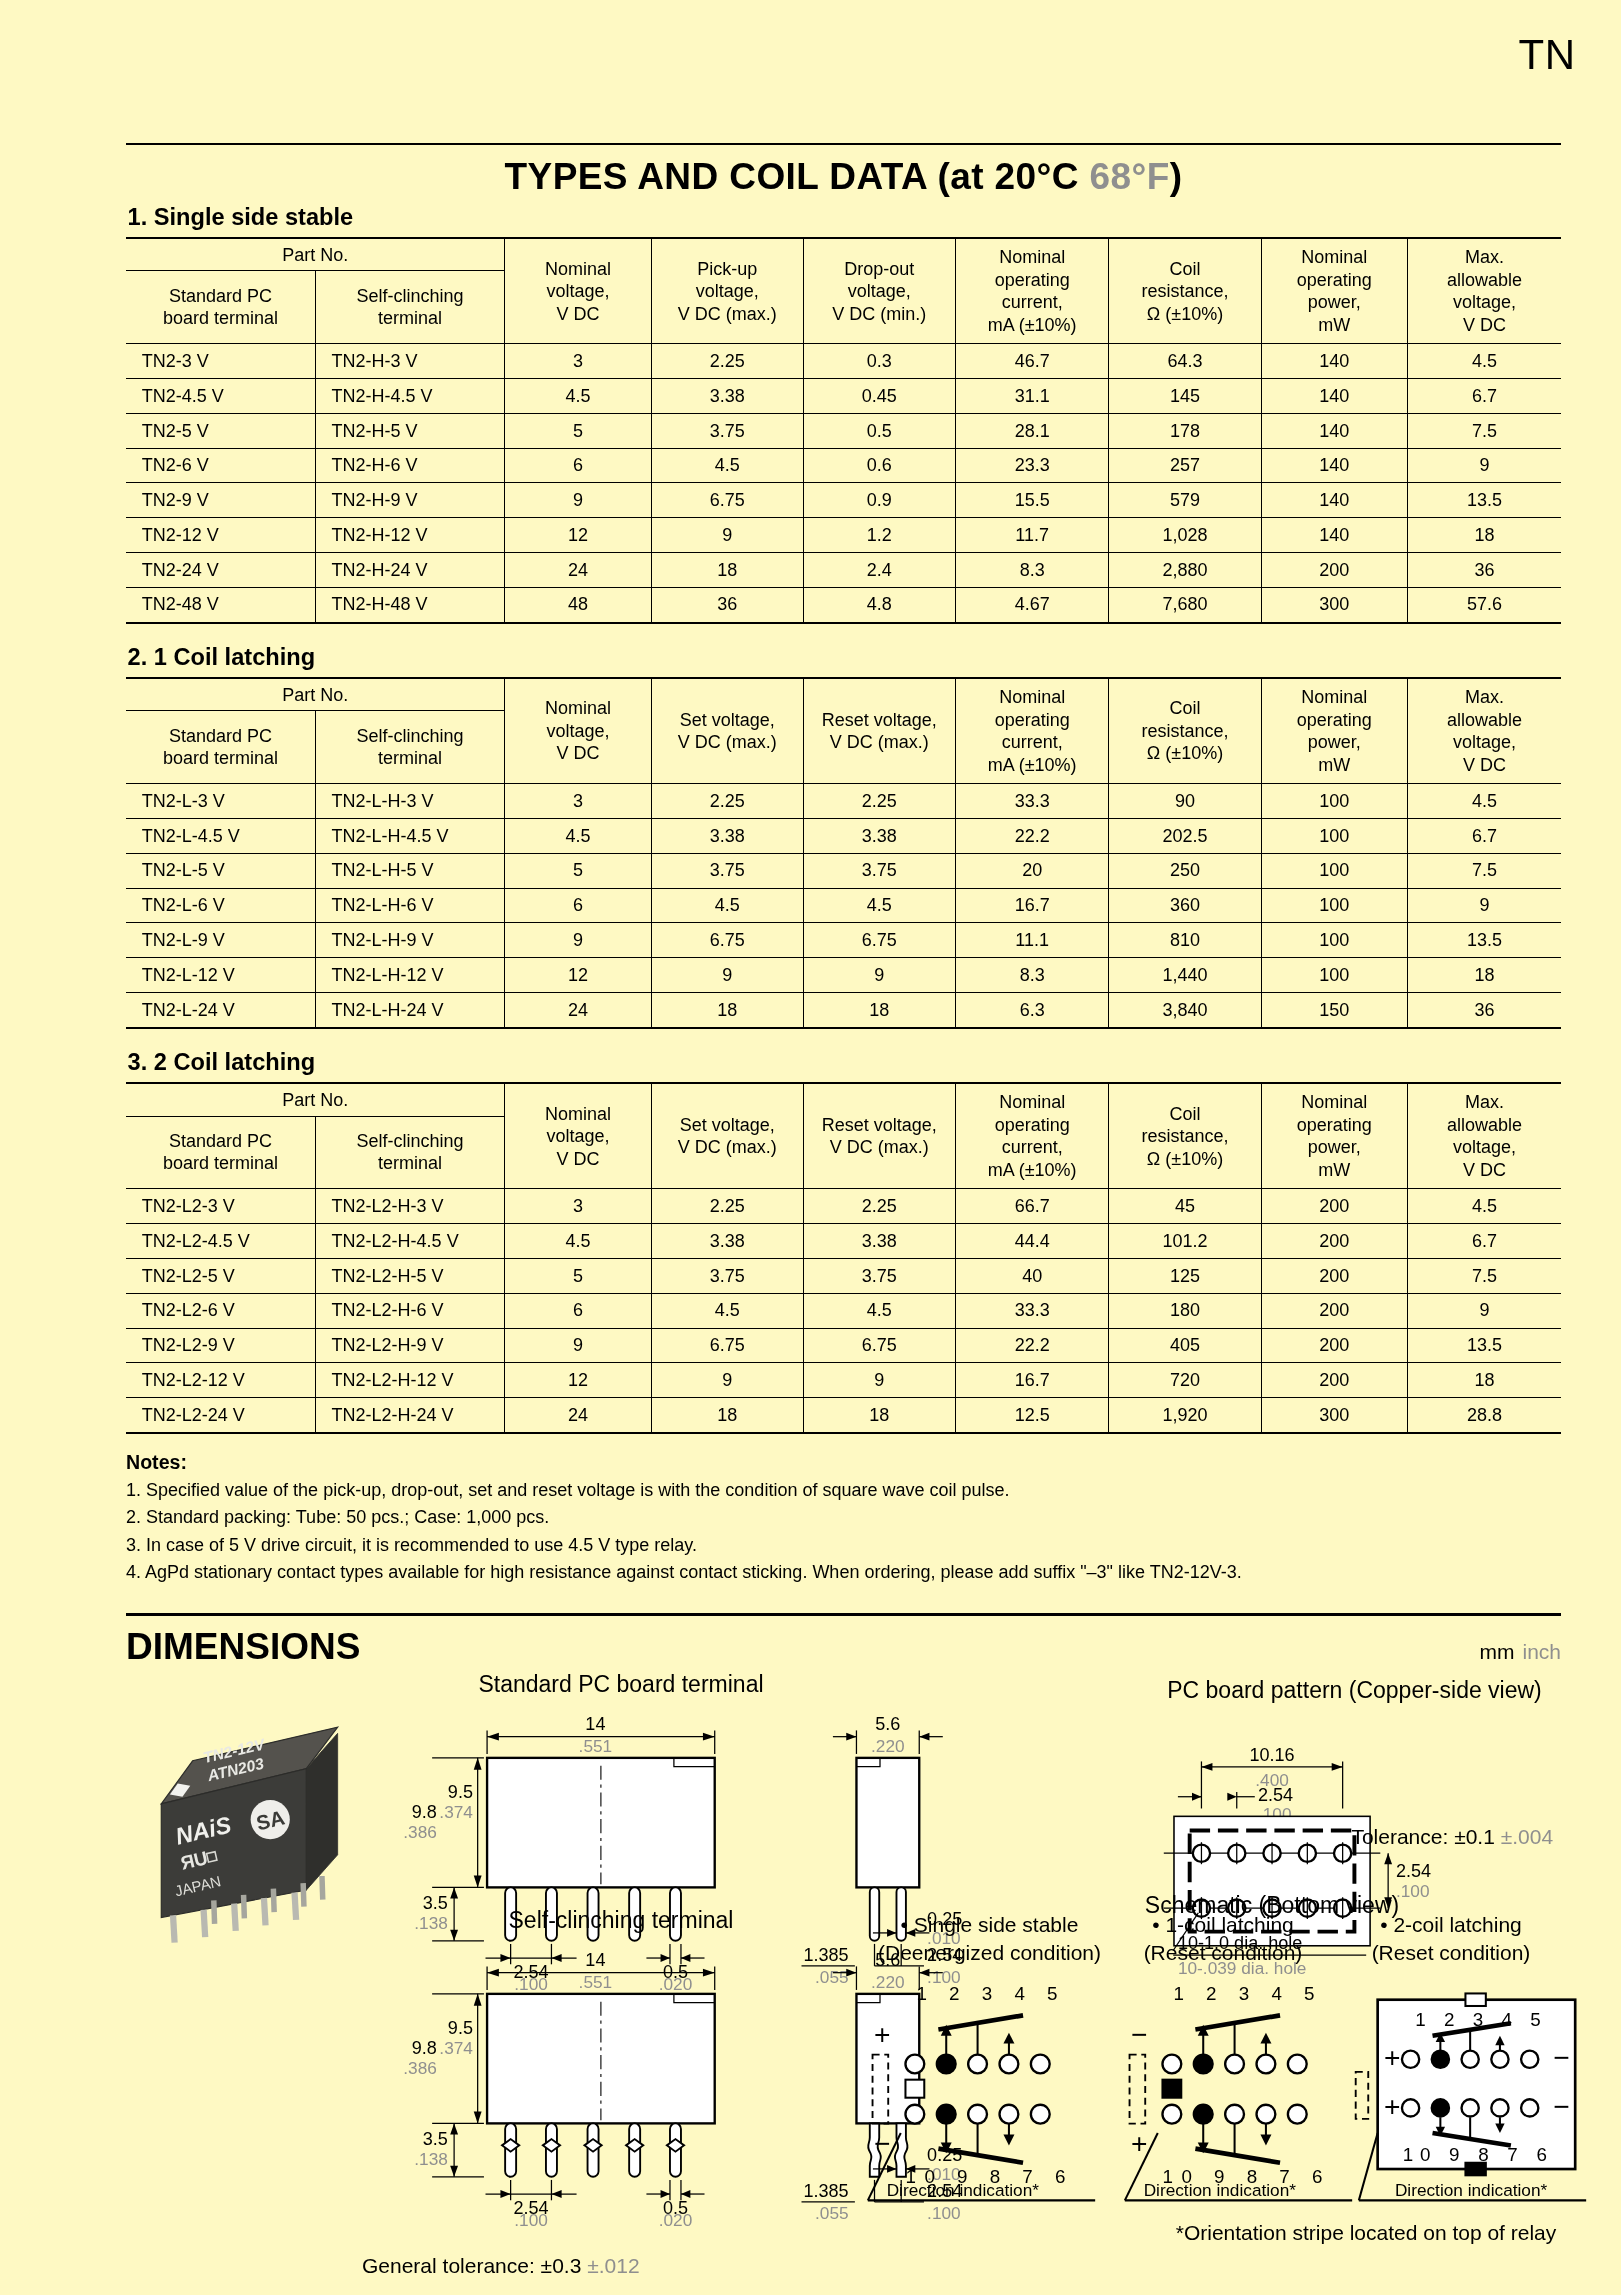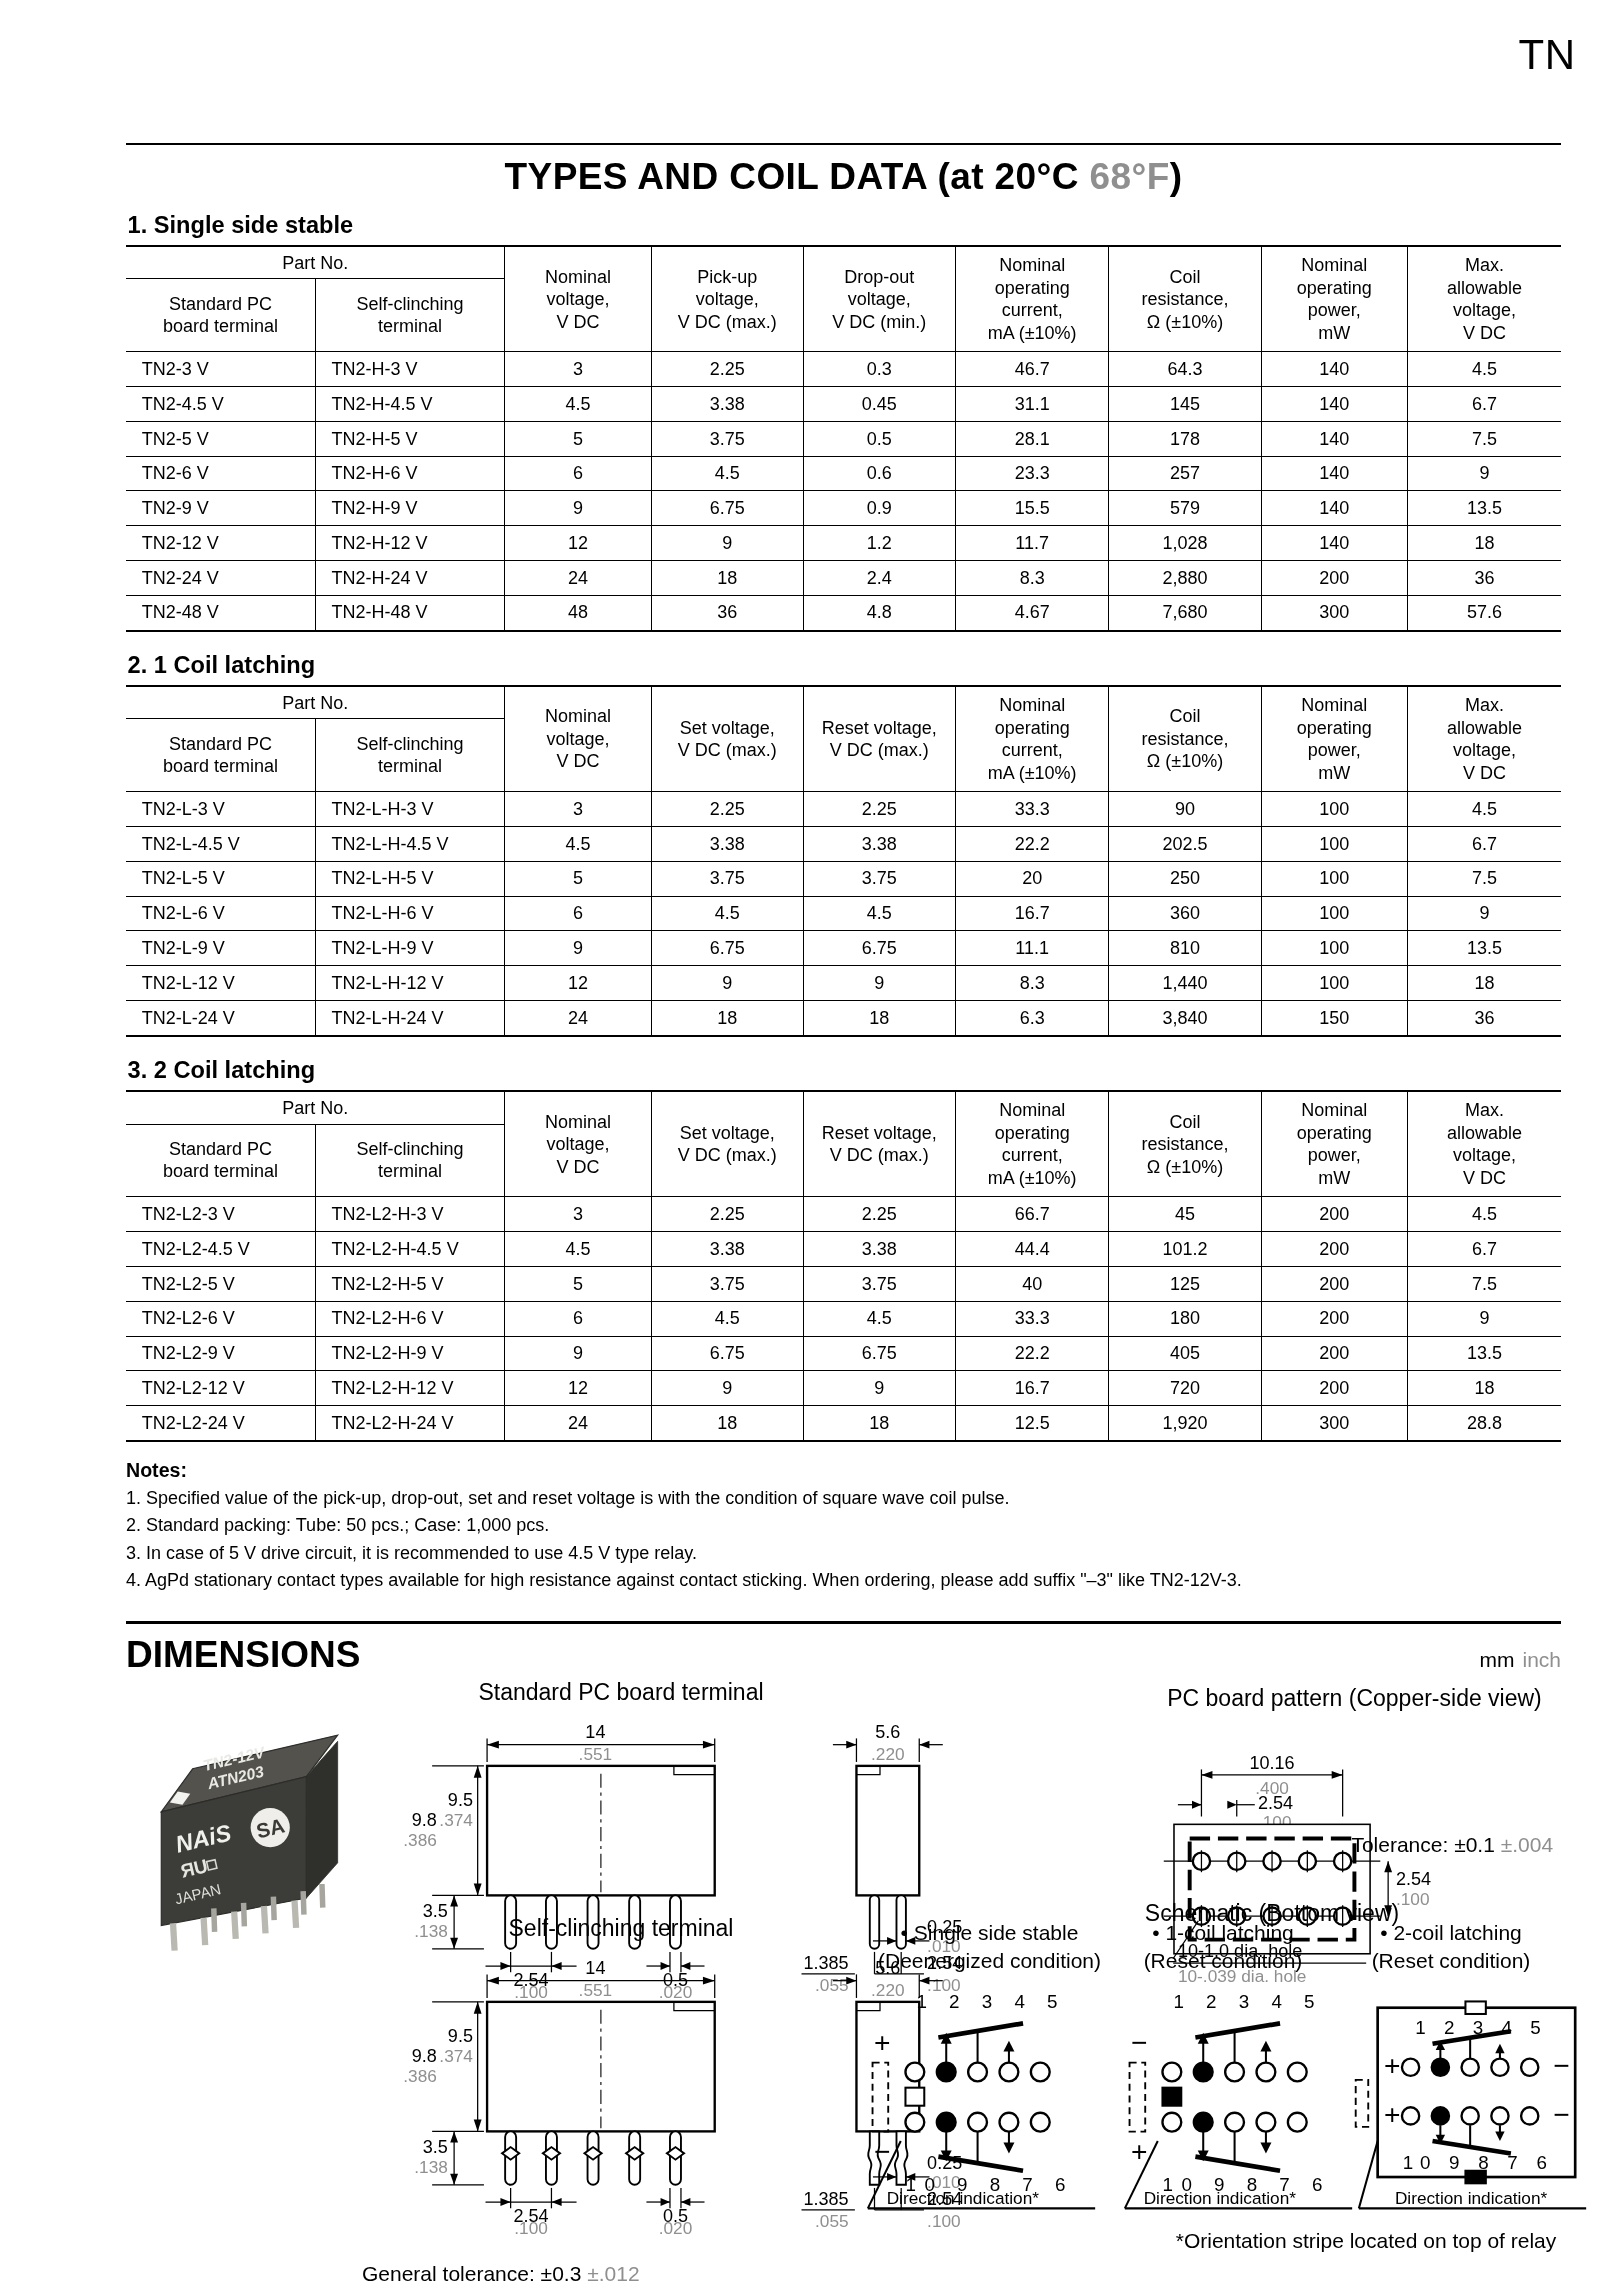--- a/index.html
+++ b/index.html
@@ -1,24 +1,24 @@
 <!DOCTYPE html>
 <html style="font-size:12.6px"><head>
 <meta charset="utf-8">
 <style>
   html,body {margin:0; padding:0; background:#e8e8e8;}
-  .page {position:relative; width:1622px; height:2295px; background:#ffffff;
+  .page {position:relative; width:1622px; height:2295px; background:#fef9c3;
          font-family:"Liberation Sans", sans-serif; color:#000; overflow:hidden; margin:0 auto;}
   .doc-code {position:absolute; top:31px; right:46px; font-size:42px; letter-spacing:0.8px;}
   .content {position:absolute; left:126px; top:0; width:1435px;}
   .top-rule {margin-top:143px; border-top:2.4px solid #000; height:0;}
   h1.title {font-size:37px; font-weight:bold; margin:11px 0 0 0; letter-spacing:0.4px;text-align:center;}
   .gy {color:#8f8f8f;}
   .tbl-caption {font-size:23.6px; font-weight:bold; margin:20.4px 0 6.3px 1.6px;}
-  .tbl-caption.first {margin-top:14px;}
+  .tbl-caption.first {margin-top:6px;}
   table.dtable {width:100%; border-collapse:collapse; border-top:2.4px solid #000; border-bottom:2.4px solid #000; table-layout:fixed;}
   .dtable th, .dtable td {border:1.6px solid #000; font-size:18px; text-align:center;
         vertical-align:middle; padding:3.9px 4.7px; line-height:1.25;}
   .dtable th {font-weight:normal; white-space:pre-line; padding:7px 3.1px;}
   .dtable tr > *:first-child {border-left:none;}
   .dtable tr > *:last-child {border-right:none;}
   .dtable th.partno {height:28px; padding:1.6px;}
   .dtable td {height:26px;}
   .dtable td:first-child, .dtable td:nth-child(2) {text-align:left; padding-left:15.7px;}
   .notes {margin-top:17px;}

